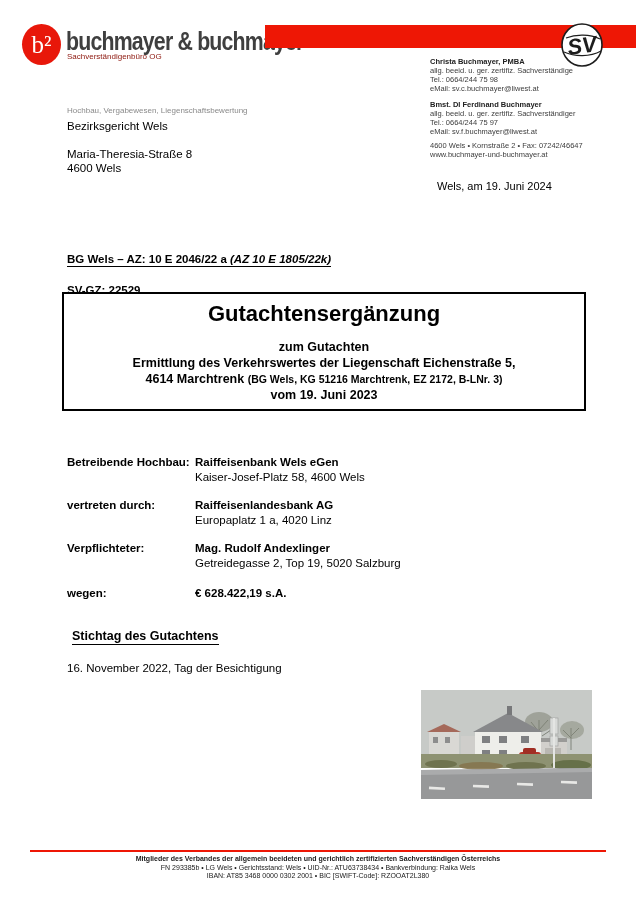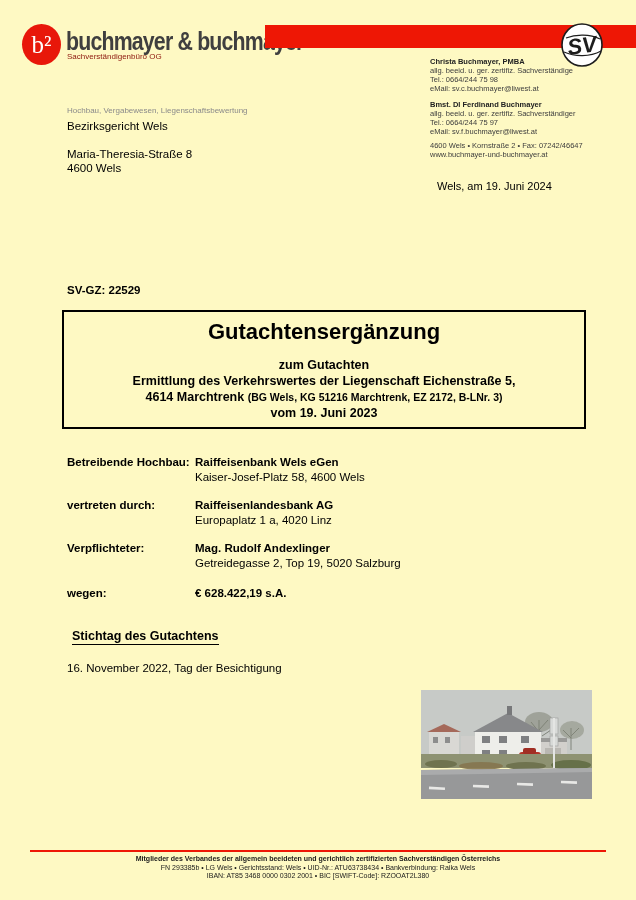--- a/index.html
+++ b/index.html
@@ -1,21 +1,21 @@
 <!DOCTYPE html>
 <html><head>
 <meta charset="utf-8">
 <style>
   * { margin: 0; padding: 0; box-sizing: border-box; }
   html,body { background:#e9e9e9; }
   .page {
     position: relative;
     width: 636px; height: 900px;
     margin: 0 auto;
-    background: #fef9c3;
+    background: #ffffff;
     font-family: "Liberation Sans", sans-serif;
     color: #000;
     overflow: hidden;
   }
   
   .logo-circle {
     position: absolute; left: 22px; top: 24px;
     width: 39px; height: 41px; border-radius: 50%;
     background: #e8170a; color:#fff;
     display:flex; align-items:center; justify-content:center;
@@ -53,21 +53,21 @@
   
   .ref-case {
     position:absolute; left: 67px; top: 253px;
     font-size: 11.5px; font-weight: bold;
     border-bottom: 1.5px solid #000; padding-bottom: 1px;
   }
   .ref-case .it { font-style: italic; }
   .ref-gz { position:absolute; left: 67px; top: 284px; font-size: 11.5px; font-weight: bold; text-align: center; }
   
   .title-box {
-    position:absolute; left: 62px; top: 310px;
+    position:absolute; left: 62px; top: 292px;
     width: 524px; height: 119px;
     border: 2px solid #000;
     text-align: center;
   }
   .title-box .main { font-size: 22px; font-weight: bold; margin-top: 7px; }
   .title-box .l1 { font-size: 12.5px; font-weight: bold; margin-top: 13px; }
   .title-box .l2 { font-size: 12.5px; font-weight: bold; margin-top: 2px; }
   .title-box .l3 { font-size: 12.5px; font-weight: bold; margin-top: 2px; }
   .title-box .l3 .small { font-size: 10.5px; }
   .title-box .l4 { font-size: 12.5px; font-weight: bold; margin-top: 2px; }
@@ -136,20 +136,21 @@
 
   <div class="recipient">
     <div>Bezirksgericht Wels</div>
     <div class="gap"></div>
     <div>Maria-Theresia-Straße 8</div>
     <div>4600 Wels</div>
   </div>
 
   <div class="dateline">Wels, am 19. Juni 2024</div>
 
+  <div class="ref-case"><span>BG Wels – AZ: 10 E 2046/22 a </span><span class="it">(AZ 10 E 1805/22k)</span></div>
   <div class="ref-gz">SV-GZ: 22529</div>
 
   <div class="title-box">
     <div class="main">Gutachtensergänzung</div>
     <div class="l1">zum Gutachten</div>
     <div class="l2">Ermittlung des Verkehrswertes der Liegenschaft Eichenstraße 5,</div>
     <div class="l3"><span>4614 Marchtrenk </span><span class="small">(BG Wels, KG 51216 Marchtrenk, EZ 2172, B-LNr. 3)</span></div>
     <div class="l4">vom 19. Juni 2023</div>
   </div>
 

